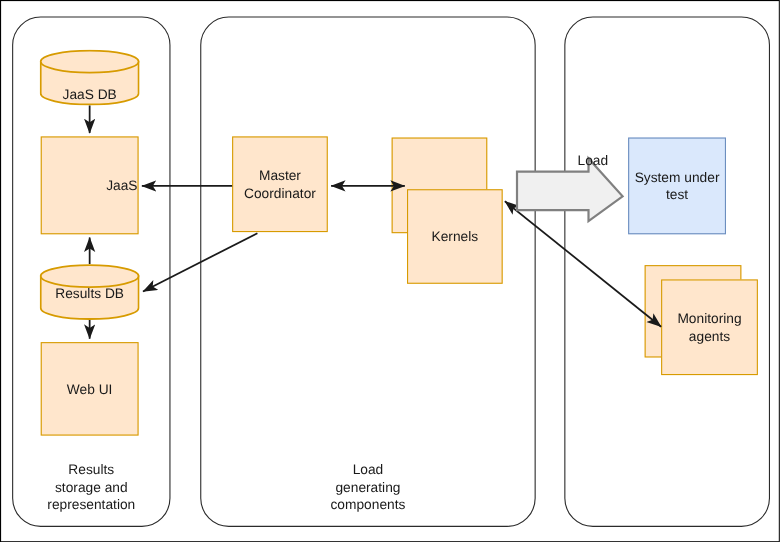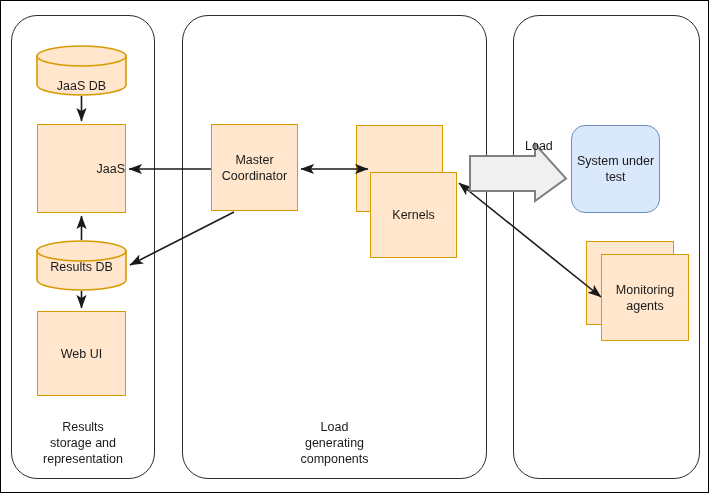--- a/index.html
+++ b/index.html
@@ -128,21 +128,21 @@
   <div class="node box" style="left:210px; top:123px; width:87px; height:87px;">
     <span>Master
 Coordinator</span>
   </div>
 
   <div class="stack-back" style="left:355px; top:124px; width:87px; height:87px;"></div>
   <div class="node box" style="left:369px; top:139px; width:87px; height:86px;margin-top:32px;">
     <span>Kernels</span>
   </div>
 
-  <div class="node box-blue" style="left:570px; top:124px; width:89px; height:88px;border-radius:14px;">
+  <div class="node box-blue" style="left:570px; top:124px; width:89px; height:88px;">
     <span>System under
 test</span>
   </div>
 
   <div class="stack-back" style="left:585px; top:240px; width:88px; height:84px;"></div>
   <div class="node box" style="left:600px; top:253px; width:88px; height:87px;">
     <span>Monitoring
 agents</span>
   </div>
 

